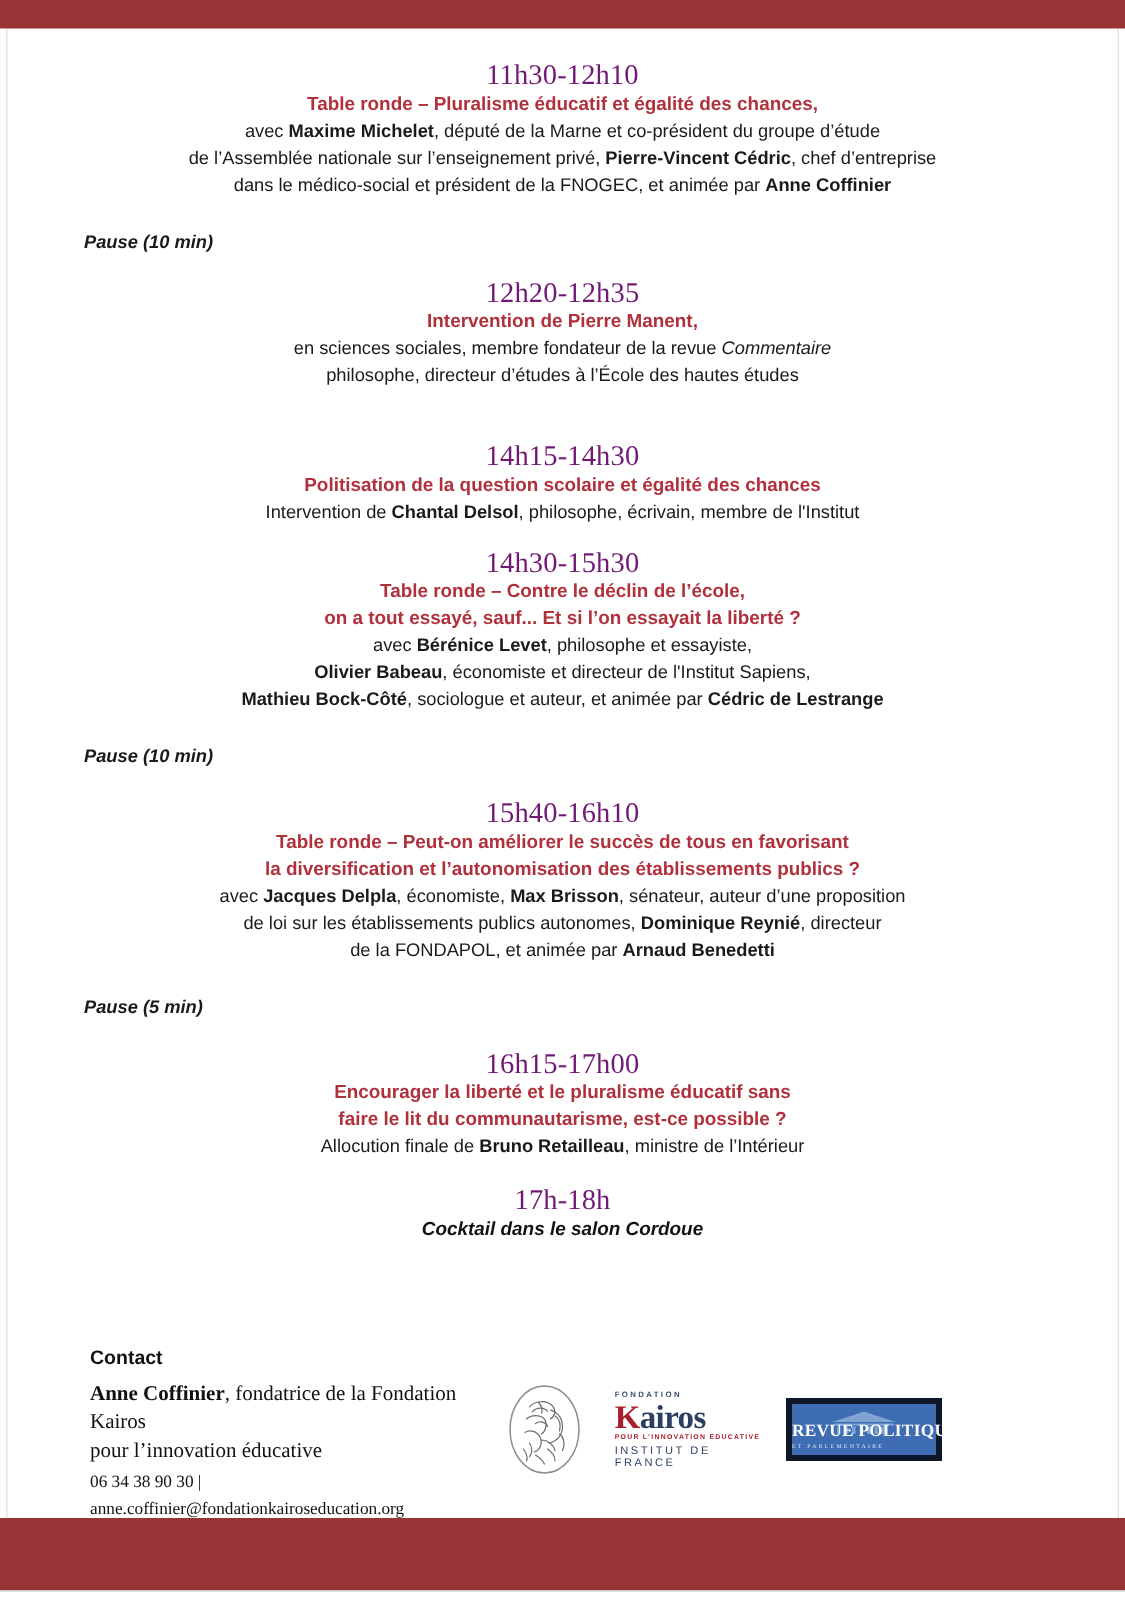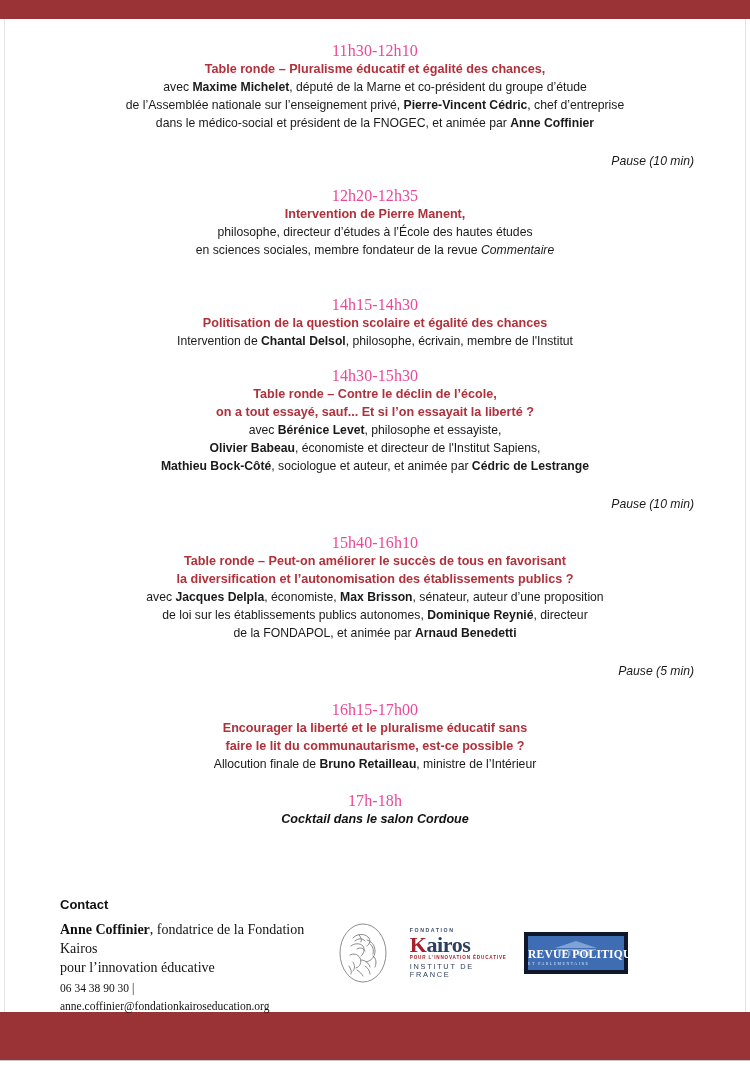--- a/index.html
+++ b/index.html
@@ -59,48 +59,49 @@
     box-sizing: border-box;
     padding: 0 52px;
   }
 
   
   .block {
     text-align: center;
   }
   .time {
     font-family: "Liberation Serif", serif;
-    font-size: 16px;
-    color: #ec4899;
+    font-size: 19px;
+    color: #701a75;
     line-height: 19px;
     letter-spacing: 0.1px;
   }
   .title {
     font-family: "Liberation Sans", sans-serif;
     font-weight: bold;
     font-size: 12.6px;
     color: #b0313b;
     line-height: 18px;
   }
   .desc {
     font-family: "Liberation Sans", sans-serif;
     font-size: 12.2px;
     color: #1a1a1a;
     line-height: 18px;
   }
   .desc b { font-weight: bold; text-align: right; }
   .desc i { font-style: italic; }
 
   .pause {
-    text-align: right;
+    text-align: left;
     font-family: "Liberation Sans", sans-serif;
     font-style: italic;
     font-size: 12.2px;
     color: #1a1a1a;
     line-height: 18px;
+    font-weight: bold;
   }
   .meal {
     text-align: center;
     font-family: "Liberation Sans", sans-serif;
     font-weight: bold;
     font-style: italic;
     font-size: 12.6px;
     color: #121212;
     line-height: 18px;
   }
@@ -262,22 +263,22 @@
     <div class="desc"><span>dans le médico-social et président de la FNOGEC, et animée par </span><b>Anne Coffinier</b></div>
   </div>
 
   <div class="sp-20"></div>
   <div class="pause">Pause (10 min)</div>
   <div class="sp-16"></div>
 
   <div class="block">
     <div class="time">12h20-12h35</div>
     <div class="title">Intervention de Pierre Manent,</div>
+    <div class="desc"><span>en sciences sociales, membre fondateur de la revue </span><i>Commentaire</i></div>
     <div class="desc">philosophe, directeur d’études à l’École des hautes études</div>
-    <div class="desc"><span>en sciences sociales, membre fondateur de la revue </span><i>Commentaire</i></div>
   </div>
 
   <div class="sp-18"></div>
 
 
   <div class="sp-18"></div>
 
   <div class="block">
     <div class="time">14h15-14h30</div>
     <div class="title">Politisation de la question scolaire et égalité des chances</div>

